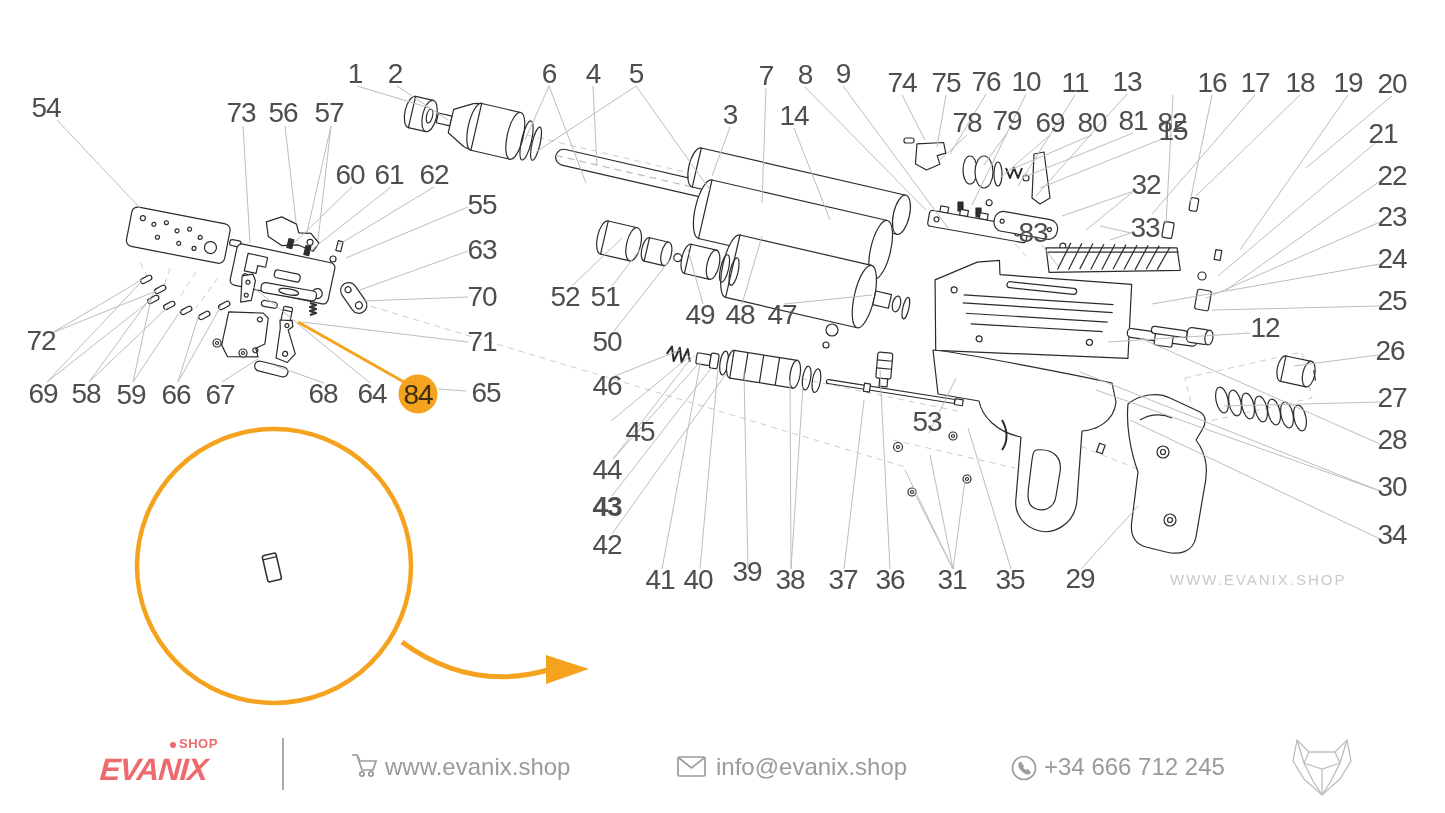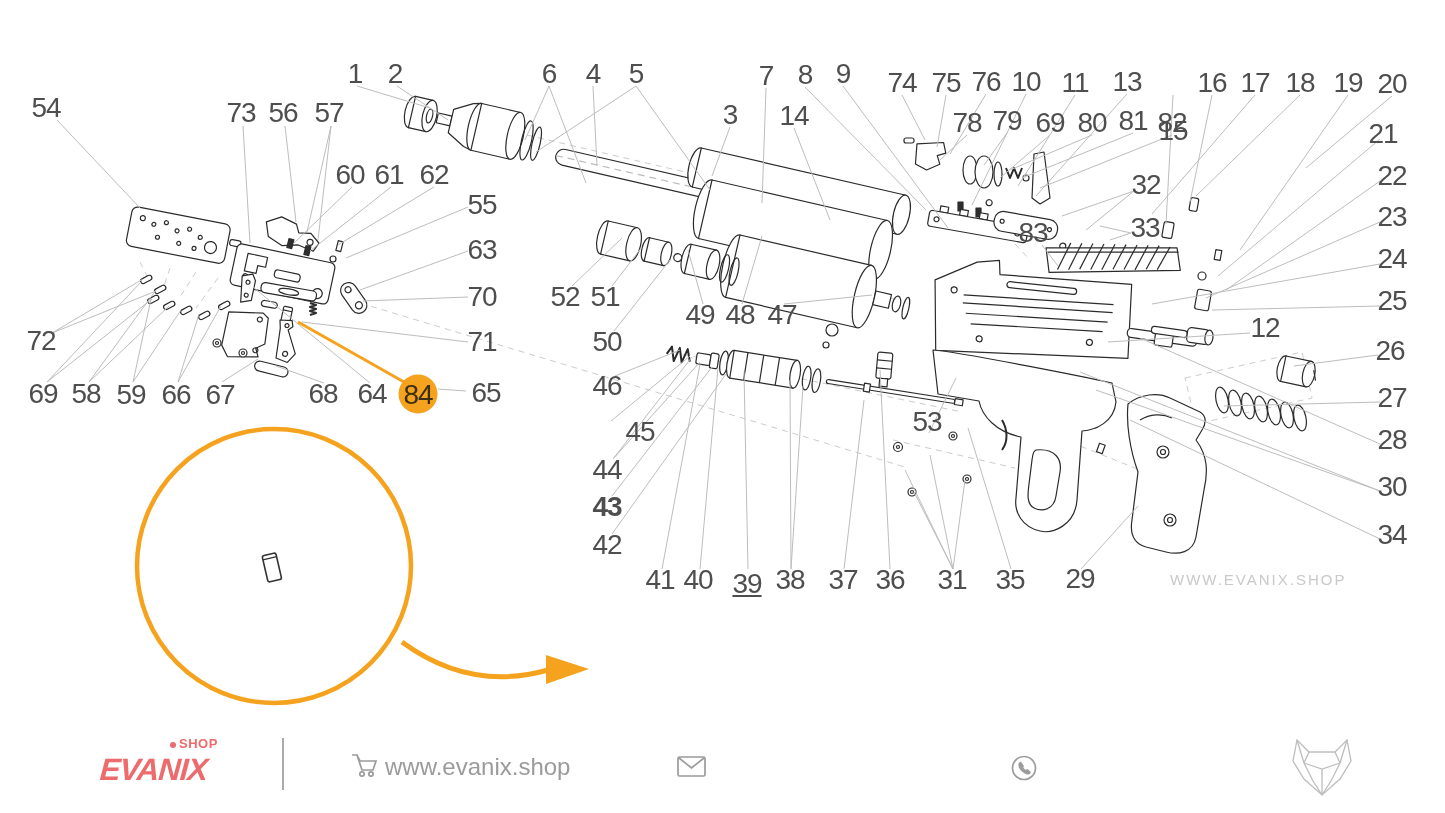--- a/index.html
+++ b/index.html
@@ -528,33 +528,39 @@
       <div class="plabel" style="left: 740px; top: 315px;">48</div>
       <div class="plabel" style="left: 782px; top: 315px;">47</div>
       <div class="plabel" style="left: 607px; top: 386px;">46</div>
       <div class="plabel" style="left: 640px; top: 432px;">45</div>
       <div class="plabel" style="left: 607px; top: 470px;">44</div>
       <div class="plabel" style="left: 607px; top: 507px; font-weight: bold;">43</div>
       <div class="plabel" style="left: 607px; top: 545px;">42</div>
       <div class="plabel" style="left: 927px; top: 422px;">53</div>
       <div class="plabel" style="left: 660px; top: 580px;">41</div>
       <div class="plabel" style="left: 698px; top: 580px;">40</div>
-      <div class="plabel" style="left: 747px; top: 584px; text-decoration: underline;">39</div>
+      <div class="plabel" style="left: 747px; top: 572px;">39</div>
       <div class="plabel" style="left: 790px; top: 580px;">38</div>
       <div class="plabel" style="left: 843px; top: 580px;">37</div>
       <div class="plabel" style="left: 890px; top: 580px;">36</div>
       <div class="plabel" style="left: 952px; top: 580px;">31</div>
       <div class="plabel" style="left: 1010px; top: 580px;">35</div>
       <div class="plabel" style="left: 1080px; top: 579px;">29</div>
     </div>
 
   <div class="watermark">WWW.EVANIX.SHOP</div>
 
   <div class="logo">
     <div class="logo-dot"></div>
     <div class="logo-sup">SHOP</div>
     <div class="logo-main">EVANIX</div>
   </div>
   <div class="divider"></div>
   <div class="contact c-web">
     <span style="margin-left:36px;">www.evanix.shop</span>
   </div>
+  <div class="contact c-mail">
+    <span style="margin-left:40px;">info@evanix.shop</span>
+  </div>
+  <div class="contact c-phone">
+    <span style="margin-left:36px;">+34 666 712 245</span>
+  </div>
 </div>
 
 </body></html>

